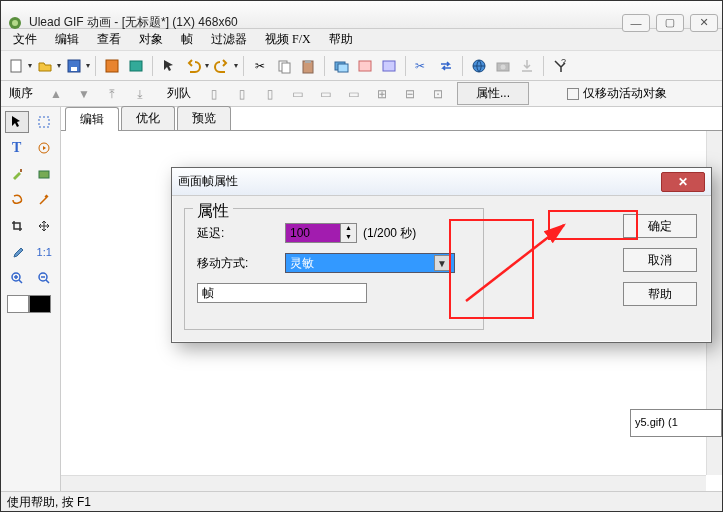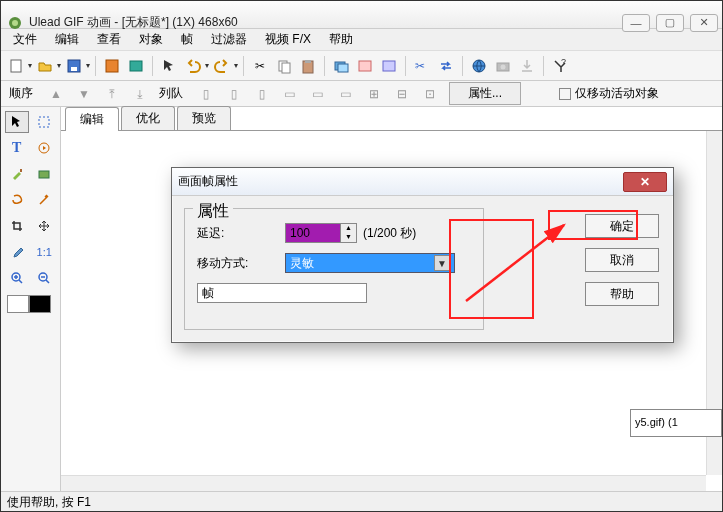--- a/index.html
+++ b/index.html
@@ -6,21 +6,21 @@
   body { margin: 0; font-family: "Microsoft YaHei", sans-serif; font-size: 12px; background: #fff; width: 723px; height: 512px; overflow: hidden; position: relative; border: 1px solid #333; }
   
   
   .titlebar { height: 28px; background: linear-gradient(#fdfdfd, #ededed); border-bottom: 1px solid #ccc; display: flex; align-items: center; padding: 16px 4px 0 6px; }
   .titlebar .icon { width: 16px; height: 16px; margin-right: 6px; }
   .titlebar .title { flex: 1; font-size: 12px; color: #222; }
   .winbtns { display: flex; gap: 6px; }
   .winbtn { width: 28px; height: 18px; border: 1px solid #b0b0b0; border-radius: 3px; background: #f5f5f5; display: flex; align-items: center; justify-content: center; font-size: 11px; color: #555; }
   
   
-  .menubar { height: 22px; background: #f0f0f0; display: flex; align-items: center; padding: 0 4px; gap: 2px; border-bottom: 1px solid #ddd; }
+  .menubar { height: 22px; background: #f0f0f0; display: flex; align-items: center; padding: 0 4px; gap: 2px; border-bottom: 1px solid #ddd; font-family: Liberation Serif, serif; }
   .menubar span { padding: 2px 8px; cursor: default; }
   
   
   .toolbar { height: 30px; background: #f5f5f5; border-bottom: 1px solid #ccc; display: flex; align-items: center; padding: 0 4px; gap: 2px; }
   .tbtn { width: 22px; height: 22px; display: flex; align-items: center; justify-content: center; border: 1px solid transparent; }
   .tsep { width: 1px; height: 20px; background: #ccc; margin: 0 3px; }
   .dd { font-size: 8px; color: #333; margin-left: -1px; }
   
   
   .toolbar2 { height: 26px; background: #f5f5f5; border-bottom: 1px solid #ccc; display: flex; align-items: center; padding: 0 8px; gap: 10px; font-size: 12px; }
@@ -46,21 +46,21 @@
   .tab { padding: 3px 14px; border: 1px solid #999; border-bottom: none; margin-right: 2px; background: #f0f0f0; font-size: 12px; border-radius: 3px 3px 0 0; }
   .tab.active { background: #fff; position: relative; top: 1px; }
   .canvas { position: absolute; top: 24px; left: 0; right: 0; bottom: 0; background: #fff; }
   .vscroll { position: absolute; right: 0; top: 24px; bottom: 16px; width: 16px; background: #f0f0f0; border-left: 1px solid #ddd; }
   .hscroll { position: absolute; left: 0; right: 16px; bottom: 0; height: 16px; background: #f0f0f0; border-top: 1px solid #ddd; }
   
   
   .statusbar { height: 20px; background: #f0f0f0; border-top: 1px solid #ccc; padding: 2px 6px; font-size: 12px; }
   
   
-  .dialog { position: absolute; left: 170px; top: 166px; width: 503px; background: #f0f0f0; border: 1px solid #666; box-shadow: 6px 6px 18px rgba(0,0,0,0.35), 0 0 0 1px rgba(255,255,255,0.6) inset; }
+  .dialog { position: absolute; left: 170px; top: 166px; width: 541px; background: #f0f0f0; border: 1px solid #666; box-shadow: 6px 6px 18px rgba(0,0,0,0.35), 0 0 0 1px rgba(255,255,255,0.6) inset; }
   .dlg-title { height: 28px; background: linear-gradient(#fdfeff, #e8eef7); display: flex; align-items: center; padding: 0 6px; border-bottom: 1px solid #ccc; }
   .dlg-title .t { flex: 1; font-size: 12px; }
   .dlg-close { width: 44px; height: 20px; background: #c75050; border: 1px solid #a03030; border-radius: 2px; color: #fff; display: flex; align-items: center; justify-content: center; font-size: 12px; font-weight: bold; }
   .dlg-body { padding: 12px; position: relative; }
   .fieldset { border: 1px solid #bbb; padding: 14px 12px 16px; position: relative; width: 300px; }
   .fieldset .legend { position: absolute; top: -8px; left: 8px; background: #f0f0f0; padding: 0 4px; font-size: 16px; }
   .frow { display: flex; align-items: center; margin-bottom: 10px; }
   .frow .flabel { width: 88px; }
   .numinput { width: 56px; height: 20px; border: 1px solid #888; background: #a21caf; display: flex; align-items: center; padding: 0 4px; font-size: 12px; }
   .spinner { width: 16px; height: 20px; border: 1px solid #888; border-left: none; background: #eee; display: flex; flex-direction: column; }
@@ -230,21 +230,21 @@
       </svg>
     </div>
 </div>
 
 <div class="toolbar2">
   <span class="lbl">顺序</span>
   <span class="micon">▲</span>
   <span class="micon">▼</span>
   <span class="micon">⤒</span>
   <span class="micon">⤓</span>
-  <span class="lbl" style="margin-left:0">列队</span>
+  <span class="lbl" style="margin-left:8px">列队</span>
   <span class="micon">▯</span>
   <span class="micon">▯</span>
   <span class="micon">▯</span>
   <span class="micon">▭</span>
   <span class="micon">▭</span>
   <span class="micon">▭</span>
   <span class="micon">⊞</span>
   <span class="micon">⊟</span>
   <span class="micon">⊡</span>
   <button class="propbtn">属性...</button>

